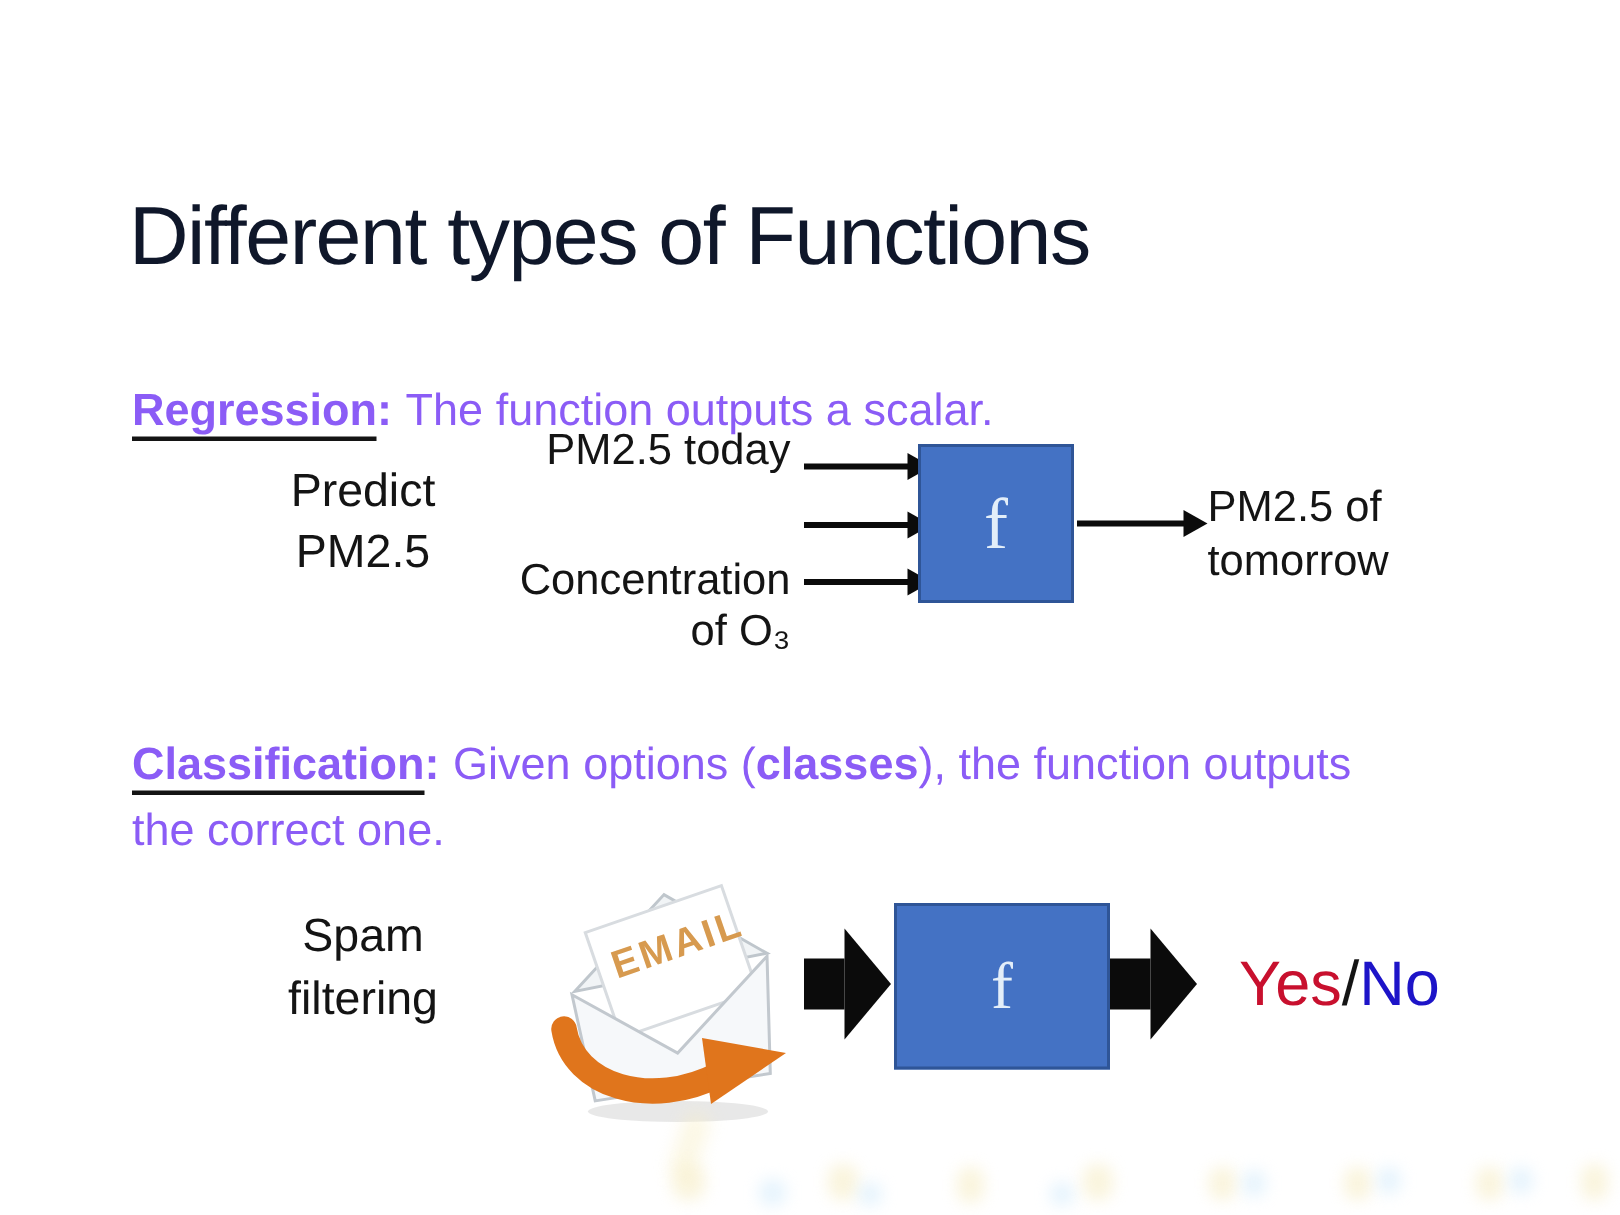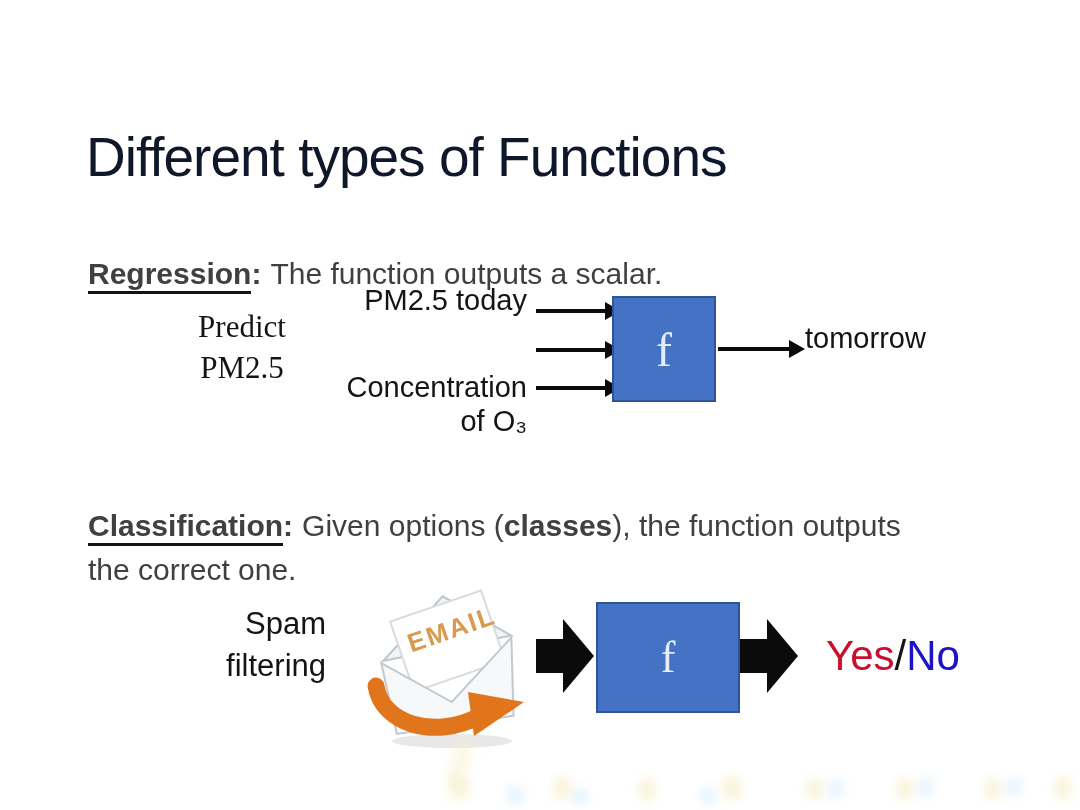--- a/index.html
+++ b/index.html
@@ -11,27 +11,27 @@
   .slide{position:absolute;inset:0;}
 
   
   .title{
     position:absolute;left:86px;top:88px;
     font-size:55px;font-weight:400;letter-spacing:-1px;color:#0f172a;
     white-space:nowrap;
   }
 
   
-  .heading{position:absolute;left:88px;font-size:30px;line-height:44px;color:#404040;}
+  .heading{position:absolute;left:88px;font-size:30px;line-height:44px;color:#8b5cf6;}
   .heading .term{font-weight:700;border-bottom:3px solid #141414;padding-bottom:1px;}
   .heading .colon{font-weight:700;}
   .heading .def{margin-left:9px;}
   .heading .bold{font-weight:700;}
   .heading-regression{top:222px;width:960px;}
-  .heading-classification{top:474px;width:920px;}
+  .heading-classification{top:458px;width:920px;}
 
   
   .fbox{
     position:absolute;
     background:var(--function-box-fill,#4472C4);
     border:2px solid var(--function-box-border,#2F5597);
     box-sizing:border-box;
     display:flex;align-items:center;justify-content:center;
   }
   .fbox .fsym{
@@ -50,21 +50,21 @@
   .block-arrow .stem{position:absolute;left:0;top:20px;width:27px;height:34px;background:var(--arrow-black,#0b0b0b);}
   .block-arrow .head{
     position:absolute;left:27px;top:0;width:0;height:0;
     border-left:31px solid var(--arrow-black,#0b0b0b);
     border-top:37px solid transparent;border-bottom:37px solid transparent;
   }
 
   
   .predict-label{
     position:absolute;left:158px;top:306px;width:168px;text-align:center;
-    font-size:31px;line-height:41px;font-family:Liberation Serif, serif;
+    font-size:31px;line-height:41px;
   }
   .reg-input{
     position:absolute;width:327px;left:200px;text-align:right;
     font-size:29px;line-height:34px;white-space:nowrap;
   }
   .reg-input-1{top:283px;}
   .reg-input-2{top:332px;}
   .reg-input-3{top:370px;}
   .reg-input-4{top:404px;}
   .reg-arrow-1{left:536px;top:309px;width:70px;}
@@ -73,21 +73,21 @@
   .reg-fbox{left:612px;top:296px;width:104px;height:106px;}
   .reg-fbox .fsym{font-size:48px;}
   .reg-out-arrow{left:718px;top:347px;width:72px;}
   .reg-output{
     position:absolute;left:805px;top:320px;
     font-size:29px;line-height:36px;
   }
 
   
   .spam-label{
-    position:absolute;left:158px;top:603px;width:168px;text-align:right;
+    position:absolute;left:158px;top:603px;width:168px;text-align:center;
     font-size:31px;line-height:42px;
   }
   .email-icon{position:absolute;left:362px;top:580px;width:176px;height:172px;}
   .cls-arrow-1{left:536px;top:619px;}
   .cls-fbox{left:596px;top:602px;width:144px;height:111px;}
   .cls-fbox .fsym{font-size:44px;}
   .cls-arrow-2{left:740px;top:619px;}
   .yes-no{
     position:absolute;left:826px;top:632px;font-size:42px;line-height:48px;
     white-space:nowrap;
@@ -127,20 +127,21 @@
   <div class="line-arrow reg-arrow-2"></div>
   <div class="line-arrow reg-arrow-3"></div>
 
   <div class="fbox reg-fbox">
     <span class="fsym">f</span>
   </div>
 
   <div class="line-arrow reg-out-arrow"></div>
 
   <div class="reg-output">
+    <div>PM2.5 of</div>
     <div>tomorrow</div>
   </div>
 
   <p class="heading heading-classification"><span class="term">Classification</span><span class="colon">:</span><span class="def">Given options (</span><span class="bold">classes</span><span>), the function outputs</span><br>
     <span>the correct one.</span></p>
 
   <div class="spam-label">
     <div>Spam</div>
     <div>filtering</div>
   </div>

